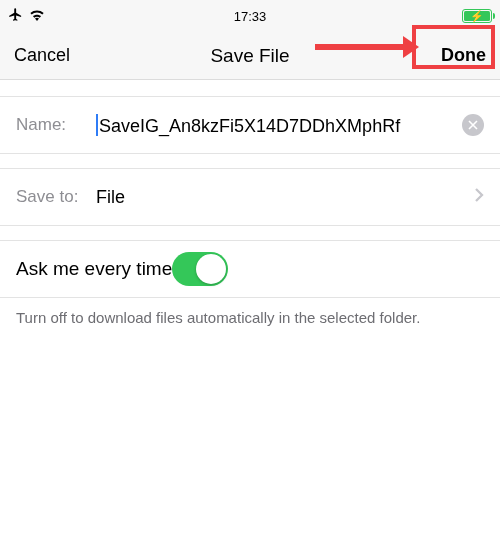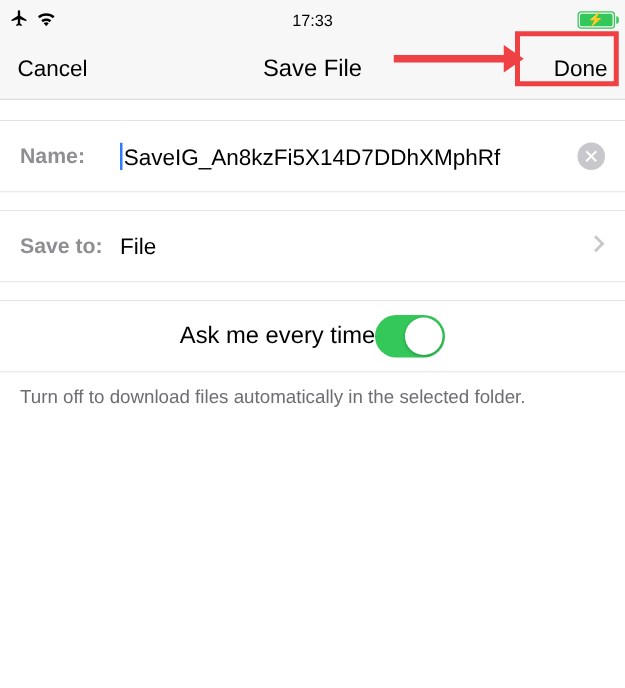--- a/index.html
+++ b/index.html
@@ -6,34 +6,34 @@
     body { width: 500px; height: 550px; background: #fff; position: relative; overflow: hidden; }
 
     .status-bar { height: 22px; background: #f7f7f7; display: flex; align-items: center; justify-content: space-between; padding: 16px 8px; font-size: 13px; font-weight: 400; color: #000; }
     .status-left { display: flex; align-items: center; gap: 6px; }
     .status-center { position: absolute; left: 50%; transform: translateX(-50%); }
     .status-right { display: flex; align-items: center; }
 
     .nav-bar { height: 48px; background: #f7f7f7; border-bottom: 1px solid #dcdcdc; display: flex; align-items: center; justify-content: space-between; padding: 0 14px; position: relative; }
     .nav-title { position: absolute; left: 50%; transform: translateX(-50%); font-size: 19px; font-weight: 400; color: #000; }
     .nav-btn { font-size: 18px; color: #000; background: none; border: none; cursor: pointer; }
-    .nav-btn.done { font-weight: 400; }
+    .nav-btn.done { font-weight: 700; }
 
     .annotation-box { position: absolute; top: 25px; right: 5px; width: 83px; height: 44px; border: 4px solid #ef4043; pointer-events: none; z-index: 10; }
     .annotation-arrow { position: absolute; top: 44px; left: 315px; width: 90px; height: 6px; background: #ef4043; pointer-events: none; z-index: 10; }
     .annotation-arrow::after { content: ""; position: absolute; right: -14px; top: -8px; border-left: 16px solid #ef4043; border-top: 11px solid transparent; border-bottom: 11px solid transparent; }
 
     .hairline { height: 1px; background: #e3e3e3; }
 
     .row { display: flex; align-items: center; padding: 0 16px; background: #fff; }
     .row-name { height: 56px; }
     .row-save { height: 56px; }
-    .row-ask { height: 56px; justify-content: center; }
+    .row-ask { height: 56px; justify-content: flex-start; }
 
-    .field-label { font-size: 17px; color: #8e8e93; width: 80px; font-weight: bold; }
+    .field-label { font-size: 17px; color: #8e8e93; width: 80px; }
     .field-value { font-size: 18px; color: #000; flex: 1; overflow: hidden; white-space: nowrap; }
     .cursor { display:inline-block; width:2px; height:22px; background:#2f7cf6; vertical-align:-4px; margin-right:1px; }
     .clear-btn { width:22px; height:22px; border-radius:50%; background:#c7c7cc; display:flex; align-items:center; justify-content:center; color:#fff; font-size:13px; margin-left:6px; cursor:pointer; }
 
     .chevron { margin-left:auto; color:#c7c7cc; }
 
     .ask-label { font-size: 19px; color: #000; }
 
     .switch { width: 56px; height: 34px; background: #34c759; border-radius: 17px; position: relative; cursor: pointer; }
     .switch-knob { position: absolute; right: 2px; top: 2px; width: 30px; height: 30px; background: #fff; border-radius: 50%; box-shadow: 0 1px 3px rgba(0,0,0,0.25); }

